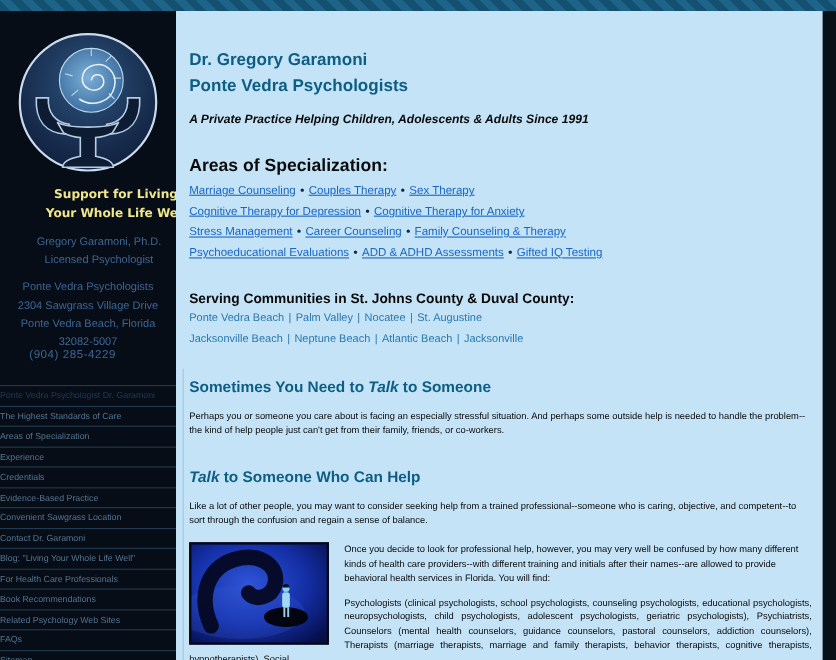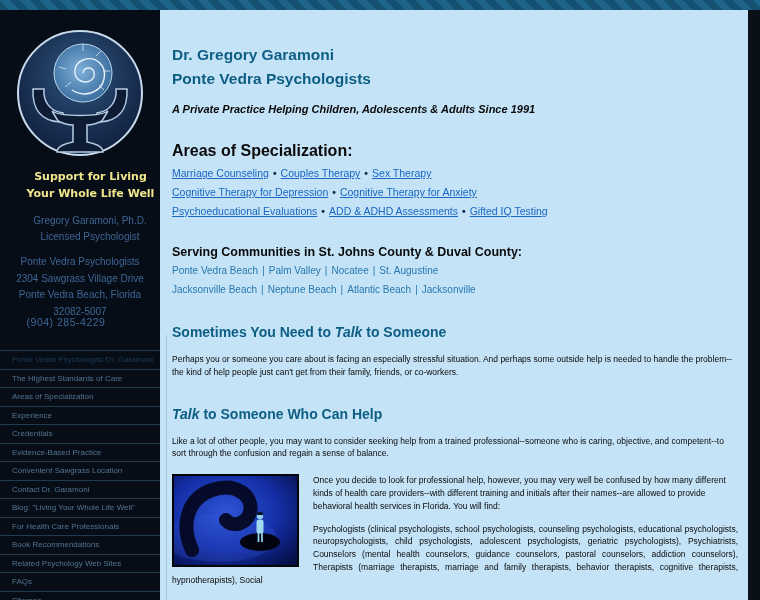--- a/index.html
+++ b/index.html
@@ -7,36 +7,36 @@
   body { font-family:"Liberation Sans", sans-serif; background:#070d17; position:relative; }
 
   .topbar { position:absolute; left:0; top:0; width:760px; height:10px;
     background:repeating-linear-gradient(45deg,#14506f 0 7px,#1d6488 7px 14px); }
 
   .sidebar { position:absolute; left:0; top:10px; width:160px; height:590px;
     background:#070d17; color:#3f6590; text-align:center; }
 
   .logo { position:absolute; left:15px; top:16px; width:130px; height:136px; cursor:pointer; }
 
-  .tagline { position:absolute; left:0; top:158px; width:181px;
+  .tagline { position:absolute; left:15px; top:158px; width:181px;
     font-family:"DejaVu Sans", sans-serif; font-weight:bold; font-size:11px;
     line-height:17px; color:#f0e68c; }
 
   .creds { position:absolute; left:12px; top:203px; width:156px;
     font-size:10px; line-height:16px; color:#3e6694; }
 
   .addr { position:absolute; left:0; top:244px; width:160px;
     font-size:10px; line-height:16.5px; color:#3e6694; }
 
   .phone { position:absolute; left:0; top:306px; width:132px;
     font-size:10.5px; letter-spacing:0.5px; color:#3e6694; }
 
   .menu { position:absolute; left:0; top:340px; width:160px; height:260px;
     display:flex; flex-direction:column; }
-  .menu a { flex:1; display:flex; align-items:center; padding-left:12px;
+  .menu a { flex:1; display:flex; align-items:center; padding-left:0;
     font-size:8px; color:#54748f; text-align:left; text-decoration:none;
     border-top:1px solid #223a4f; cursor:pointer; }
   .menu a:last-child { border-bottom:1px solid #223a4f; }
   .menu a.current { color:#1d3c57; }
 
   .content { position:absolute; left:160px; top:10px; width:588px; height:590px;
     background:#c4e3f7; padding:33px 10px 0 12px; overflow:hidden; color:#0a0a0a; }
 
   .rstrip { position:absolute; left:748px; top:10px; width:12px; height:590px; background:#0a1018; }
 
@@ -146,20 +146,23 @@
 
   <div class="spec-head">Areas of Specialization:</div>
 
   <div class="linkrow">
     <a>Marriage Counseling</a><span class="bullet">•</span><a>Couples Therapy</a><span class="bullet">•</span><a>Sex Therapy</a>
   </div>
   <div class="linkrow">
     <a>Cognitive Therapy for Depression</a><span class="bullet">•</span><a>Cognitive Therapy for Anxiety</a>
   </div>
   <div class="linkrow">
+    <a>Stress Management</a><span class="bullet">•</span><a>Career Counseling</a><span class="bullet">•</span><a>Family Counseling &amp; Therapy</a>
+  </div>
+  <div class="linkrow">
     <a>Psychoeducational Evaluations</a><span class="bullet">•</span><a>ADD &amp; ADHD Assessments</a><span class="bullet">•</span><a>Gifted IQ Testing</a>
   </div>
 
   <div class="comm-head">Serving Communities in St. Johns County &amp; Duval County:</div>
 
   <div class="commrow">
     <span class="city">Ponte Vedra Beach</span><span class="pipe">|</span><span class="city">Palm Valley</span><span class="pipe">|</span><span class="city">Nocatee</span><span class="pipe">|</span><span class="city">St. Augustine</span>
   </div>
   <div class="commrow">
     <span class="city">Jacksonville Beach</span><span class="pipe">|</span><span class="city">Neptune Beach</span><span class="pipe">|</span><span class="city">Atlantic Beach</span><span class="pipe">|</span><span class="city">Jacksonville</span>

